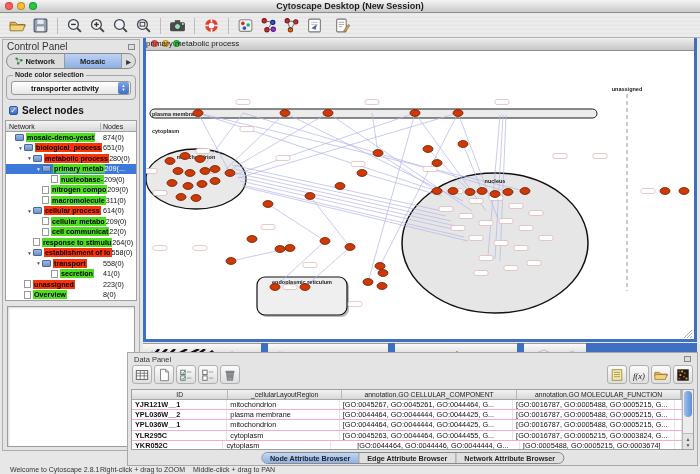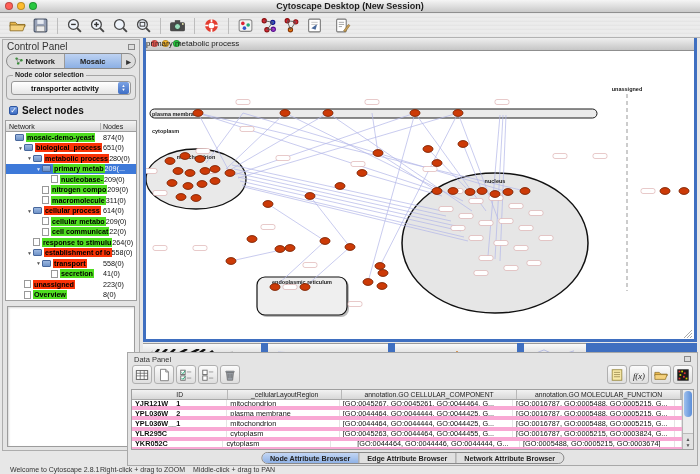--- a/index.html
+++ b/index.html
@@ -82,21 +82,21 @@
   .dp-header{height:12px;display:flex;align-items:center;justify-content:space-between;padding:0 6px}
   .dp-title{font-size:7.5px;color:#333}
   .dp-toolbar{height:24px;display:flex;padding:0 4px;gap:2px}
   .dp-btn{width:20px;height:19px;border:1px solid #b0b0b0;border-radius:3px;background:linear-gradient(#fbfbfb,#dedede);display:flex;align-items:center;justify-content:center;flex:none}
   .dp-btn svg{width:14px;height:14px}
   .dp-fill{flex:1}
   .dp-table-wrap{flex:1;margin:0 3px;border:1px solid #9f9f9f;background:#fff;position:relative;overflow:hidden}
   .dtable{position:absolute;left:0;top:0;right:11px;bottom:0;font-size:7.3px}
   .dt-head{display:flex;height:10px;background:linear-gradient(#f2f2f2,#d8d8d8);border-bottom:1px solid #a8a8a8}
   .dt-hcell{border-right:1px solid #b8b8b8;display:flex;align-items:center;justify-content:center;font-size:6.8px;color:#222;overflow:hidden;white-space:nowrap}
-  .dt-row{display:flex;height:10.2px;border-bottom:4px solid #f9a8d4}
+  .dt-row{display:flex;height:10.2px;border-bottom:1px solid #f9a8d4}
   .dt-cell{border-right:1px solid #e4e4e4;display:flex;align-items:center;padding:0 3px;overflow:hidden;white-space:nowrap;color:#111}
   .dt-cell.id{font-weight:bold}
   .vscroll{position:absolute;right:0;top:0;bottom:0;width:11px;background:#ececec;border-left:1px solid #b5b5b5}
   .vthumb{position:absolute;left:1px;right:1px;top:1px;height:26px;border-radius:5px;background:linear-gradient(90deg,#9ec0ee,#5b8ed8)}
   .varrows{position:absolute;left:0;right:0;bottom:0;height:16px;display:flex;flex-direction:column;align-items:center;justify-content:center;font-size:5px;color:#555;background:#e2e2e2;border-top:1px solid #bbb}
   .dp-tabs{position:absolute;left:50%;transform:translateX(-50%);bottom:1px;display:flex;height:12px;border:1px solid #8a8a8a;border-radius:7px;overflow:hidden;font-size:7.2px;font-weight:bold;background:#e0e0e0}
   .dp-tab{display:flex;align-items:center;padding:0 8px;border-right:1px solid #9a9a9a;color:#222;white-space:nowrap}
   .dp-tab:last-child{border-right:none}
   .dp-tab.selected{background:linear-gradient(#c3d6f4,#8fb2e6)}
 

